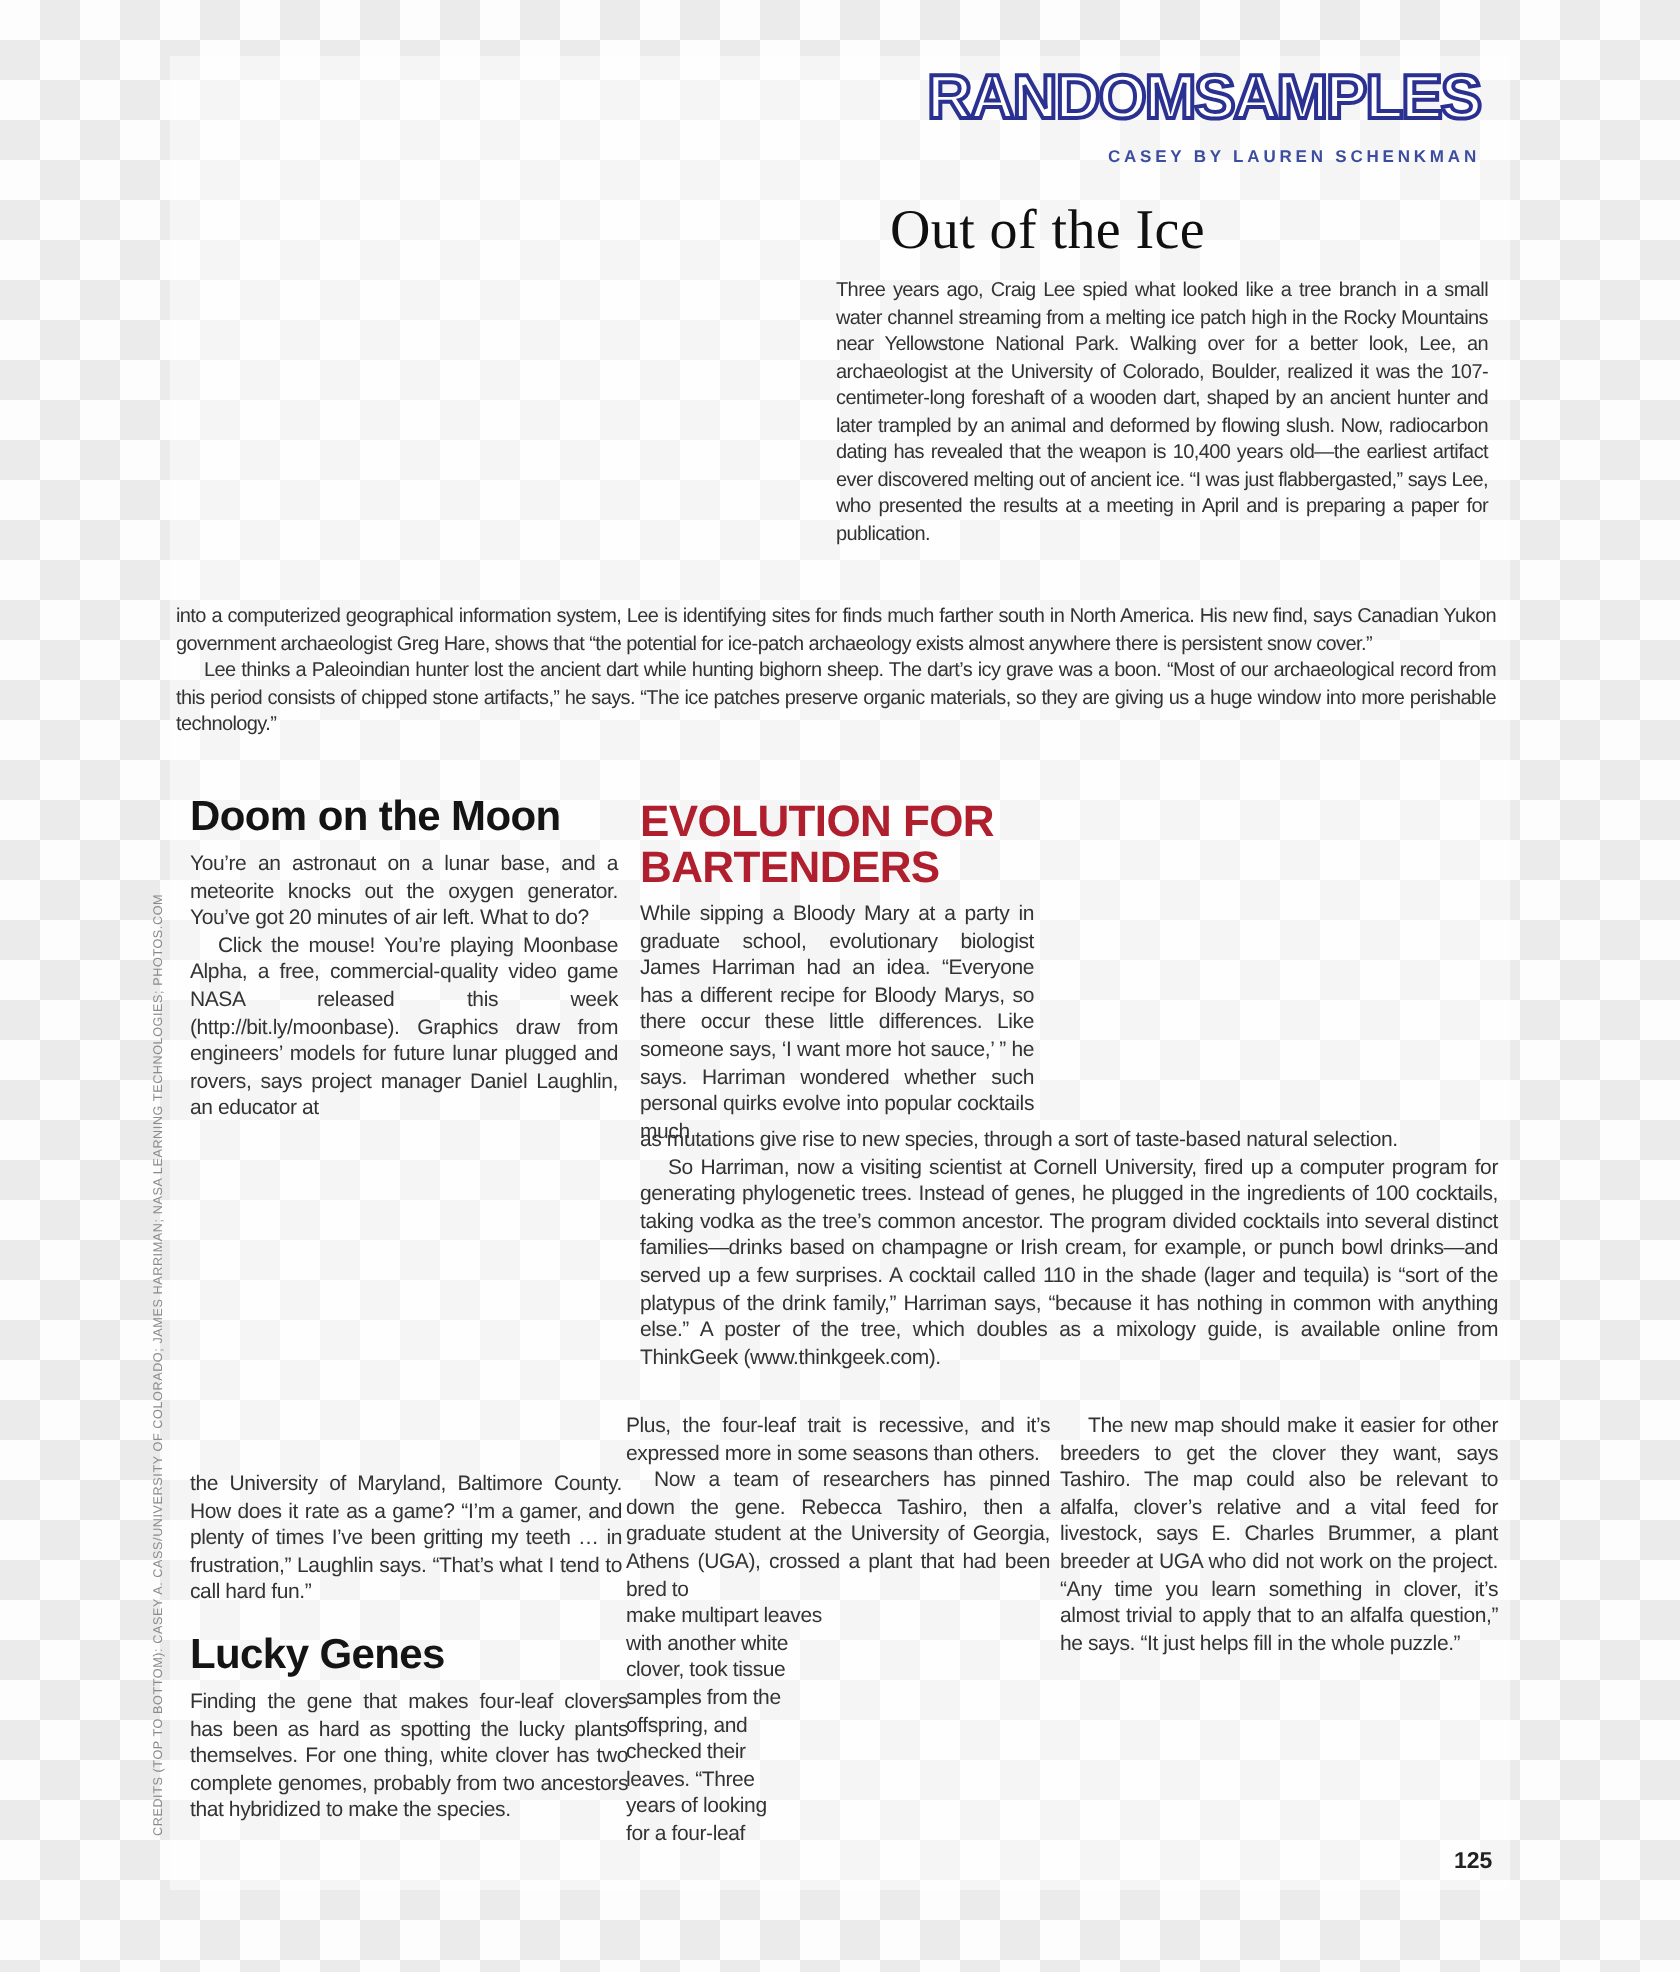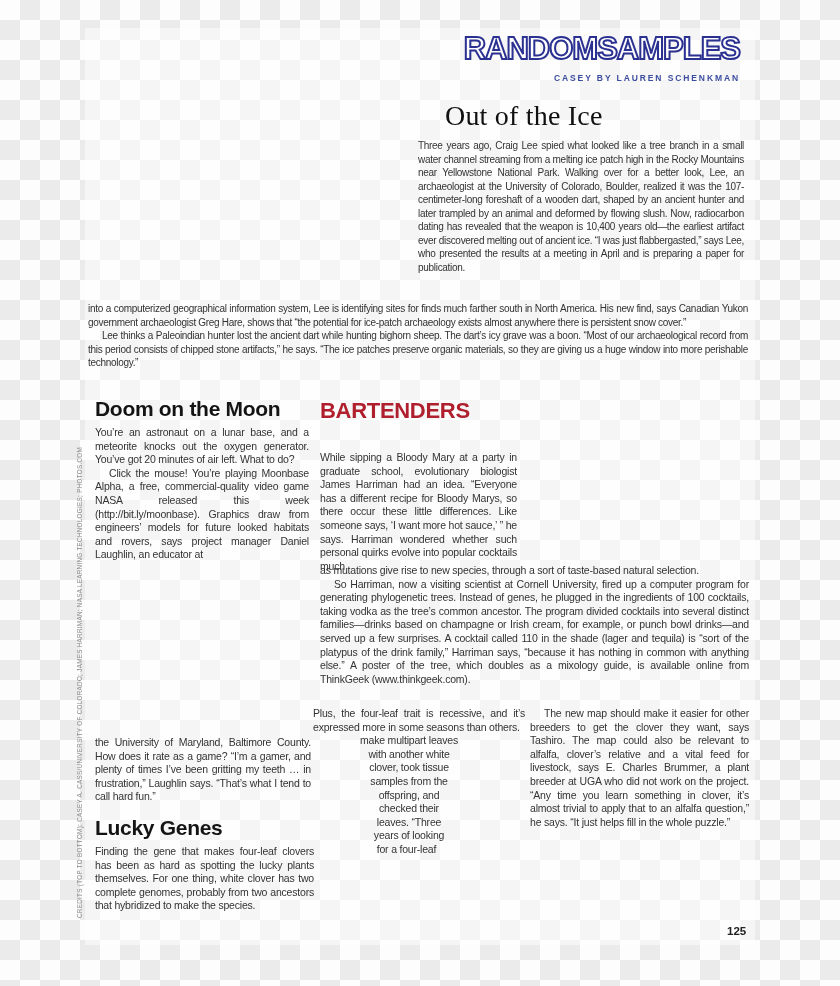--- a/index.html
+++ b/index.html
@@ -49,21 +49,21 @@
   .lucky-col  { left:95px; top:845px; width:219px; }
 
   .evo-head {
     left:320px; top:399px; font-size:22px; line-height:23px; font-weight:bold;
     color:#b01f2e; letter-spacing:-0.3px; white-space:nowrap;
   }
   .evo-narrow { left:320px; top:451px; width:197px; }
   .evo-wide   { left:320px; top:564px; width:429px; }
 
   .mid-col   { left:313px; top:707px; width:212px; }
-  .wrap-line { text-align:center; margin-right:20px; }
+  .wrap-line { text-align:left; margin-right:20px; }
   .wrap-line:nth-of-type(7), .wrap-line:nth-of-type(8) { }
   .wrap-line:nth-of-type(9)  { margin-right:25px; }
   .wrap-line:nth-of-type(10) { margin-right:13px; }
 
   .right-col { left:530px; top:707px; width:219px; }
   .italic { font-style:italic; }
 
   .footer { left:272px; top:926px; white-space:nowrap; font-size:11px; }
   .f-url     { color:#8a8a8a; letter-spacing:0.8px; }
   .f-journal { color:#1a1a1a; font-weight:bold; letter-spacing:0.6px; margin-left:16px; }
@@ -94,47 +94,49 @@
     <div class="abs bodytext ice-wide">
       <p>into a computerized geographical information system, Lee is identifying sites for finds much farther south in North America. His new find, says Canadian Yukon government archaeologist Greg Hare, shows that “the potential for ice-patch archaeology exists almost anywhere there is persistent snow cover.”</p>
       <p class="indent">Lee thinks a Paleoindian hunter lost the ancient dart while hunting bighorn sheep. The dart’s icy grave was a boon. “Most of our archaeological record from this period consists of chipped stone artifacts,” he says. “The ice patches preserve organic materials, so they are giving us a huge window into more perishable technology.”</p>
     </div>
   </div>
 
   <div>
     <div class="abs moon-head">Doom on the Moon</div>
     <div class="abs bodytext col2 moon-col">
       <p>You’re an astronaut on a lunar base, and a meteorite knocks out the oxygen generator. You’ve got 20 minutes of air left. What to do?</p>
-      <p class="indent">Click the mouse! You’re playing Moonbase Alpha, a free, commercial-quality video game NASA released this week (http://bit.ly/moonbase). Graphics draw from engineers’ models for future looked habitats and rovers, says project manager Daniel Laughlin, an educator at</p>
+      <p class="indent">Click the mouse! You’re playing Moonbase Alpha, a free, commercial-quality video game NASA released this week (http://bit.ly/moonbase). Graphics draw from engineers’ models for future lunar plugged and rovers, says project manager Daniel Laughlin, an educator at</p>
     </div>
     <div class="abs bodytext col2 moon-col2">
       <p>the University of Maryland, Baltimore County. How does it rate as a game? “I’m a gamer, and plenty of times I’ve been gritting my teeth … in frustration,” Laughlin says. “That’s what I tend to call hard fun.”</p>
     </div>
   </div>
 
   <div>
     <div class="abs evo-head">
+      <div>EVOLUTION FOR</div>
       <div>BARTENDERS</div>
     </div>
     <div class="abs bodytext col2 evo-narrow">
       <p>While sipping a Bloody Mary at a party in graduate school, evolutionary biologist James Harriman had an idea. “Everyone has a different recipe for Bloody Marys, so there occur these little differences. Like someone says, ‘I want more hot sauce,’ ” he says. Harriman wondered whether such personal quirks evolve into popular cocktails much</p>
     </div>
     <div class="abs bodytext col2 evo-wide">
       <p>as mutations give rise to new species, through a sort of taste-based natural selection.</p>
       <p class="indent">So Harriman, now a visiting scientist at Cornell University, fired up a computer program for generating phylogenetic trees. Instead of genes, he plugged in the ingredients of 100 cocktails, taking vodka as the tree’s common ancestor. The program divided cocktails into several distinct families—drinks based on champagne or Irish cream, for example, or punch bowl drinks—and served up a few surprises. A cocktail called 110 in the shade (lager and tequila) is “sort of the platypus of the drink family,” Harriman says, “because it has nothing in common with anything else.” A poster of the tree, which doubles as a mixology guide, is available online from ThinkGeek (www.thinkgeek.com).</p>
     </div>
   </div>
 
   <div>
     <div class="abs lucky-head">Lucky Genes</div>
     <div class="abs bodytext col2 lucky-col">
       <p>Finding the gene that makes four-leaf clovers has been as hard as spotting the lucky plants themselves. For one thing, white clover has two complete genomes, probably from two ancestors that hybridized to make the species.</p>
     </div>
     <div class="abs bodytext col2 mid-col">
       <p>Plus, the four-leaf trait is recessive, and it’s expressed more in some seasons than others.</p>
+      <p class="indent">Now a team of researchers has pinned down the gene. Rebecca Tashiro, then a graduate student at the University of Georgia, Athens (UGA), crossed a plant that had been bred to</p>
       <div class="wrap-line">make multipart leaves</div>
       <div class="wrap-line">with another white</div>
       <div class="wrap-line">clover, took tissue</div>
       <div class="wrap-line">samples from the</div>
       <div class="wrap-line">offspring, and</div>
       <div class="wrap-line">checked their</div>
       <div class="wrap-line">leaves. “Three</div>
       <div class="wrap-line">years of looking</div>
       <div class="wrap-line">for a four-leaf</div>
     </div>

